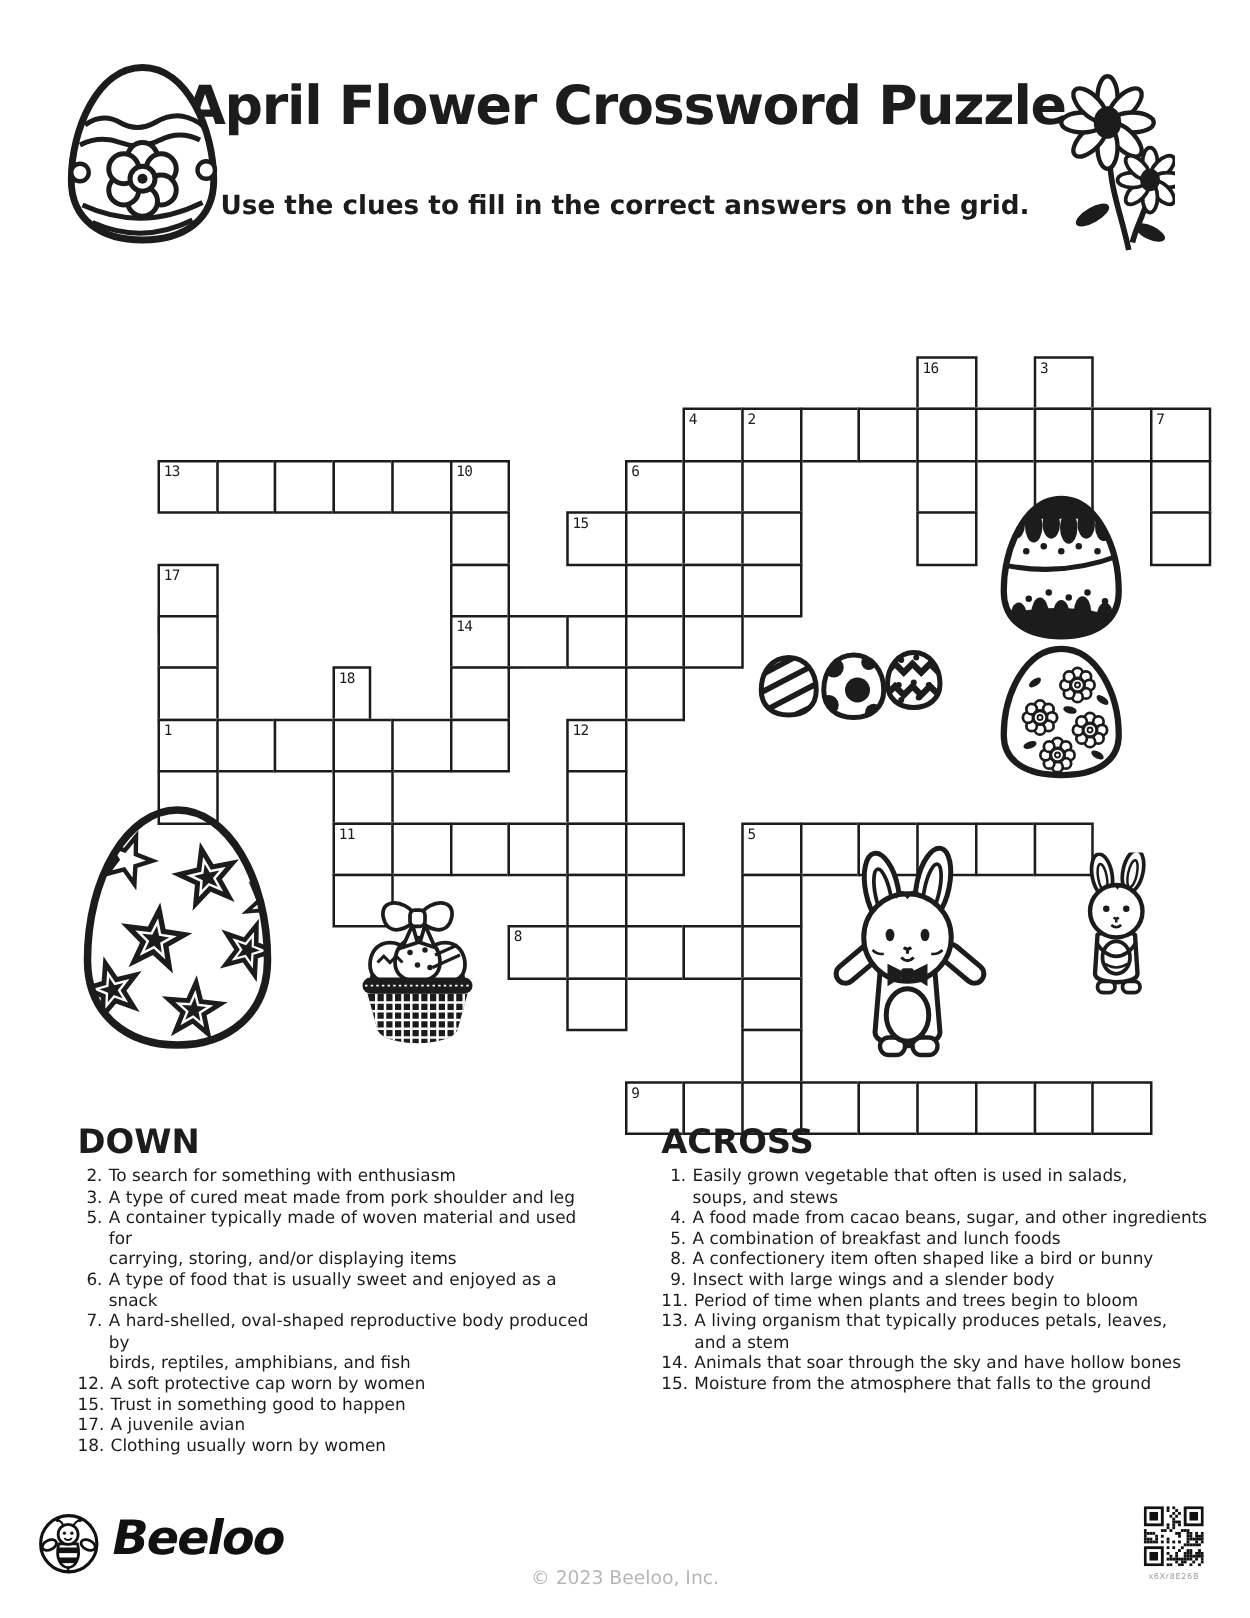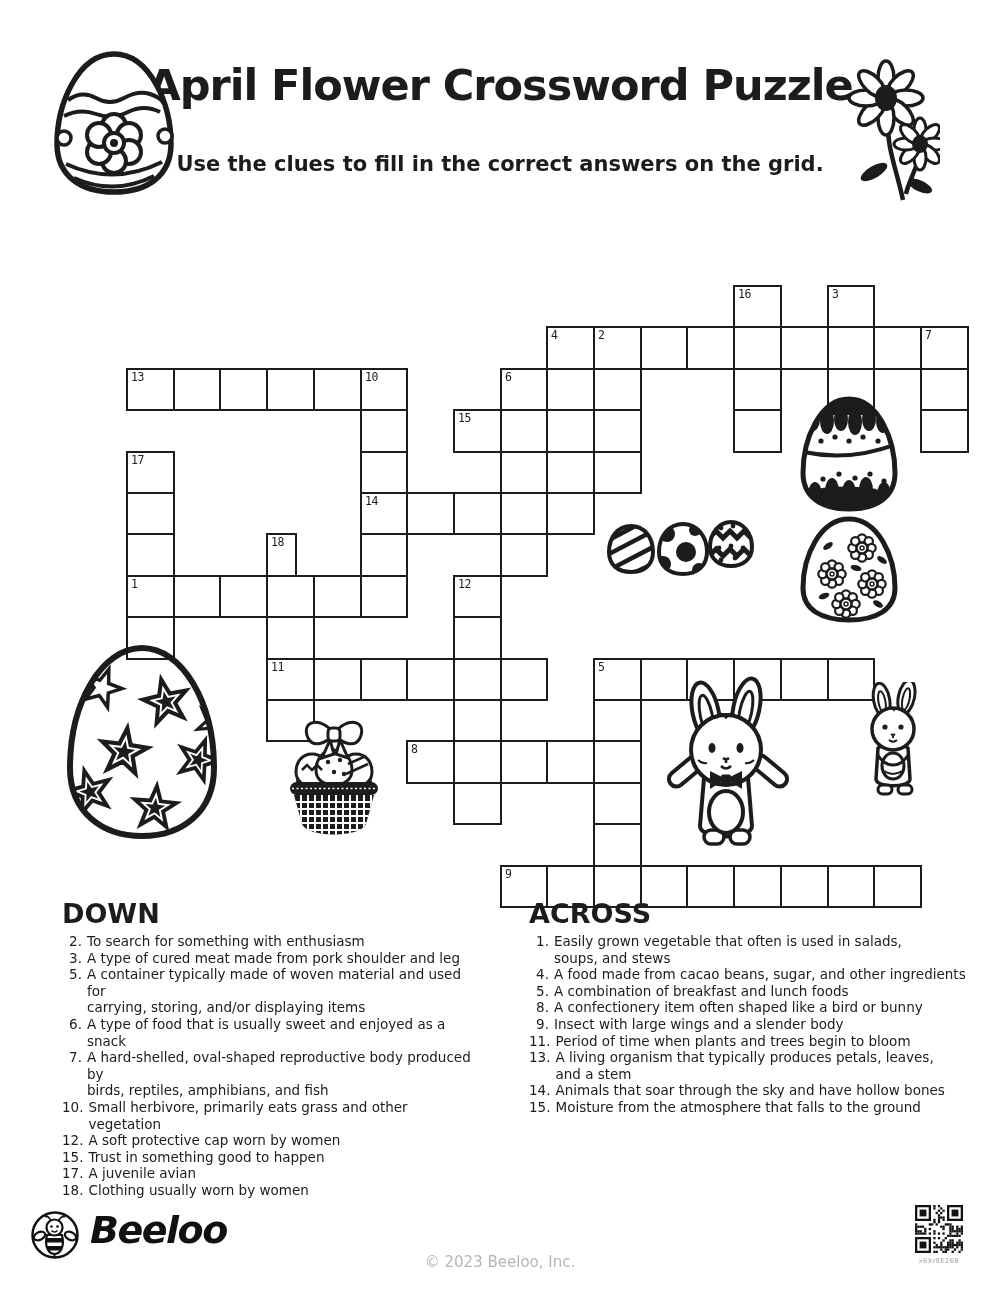--- a/index.html
+++ b/index.html
@@ -523,25 +523,20 @@
     </div>
     <div class="clue">
       <span class="cnum">6.</span>
       <span class="ctext">A type of food that is usually sweet and enjoyed as a
 snack</span>
     </div>
     <div class="clue">
       <span class="cnum">7.</span>
       <span class="ctext">A hard-shelled, oval-shaped reproductive body produced by
 birds, reptiles, amphibians, and fish</span>
-    </div>
-    <div class="clue">
-      <span class="cnum">10.</span>
-      <span class="ctext">Small herbivore, primarily eats grass and other
-vegetation</span>
     </div>
     <div class="clue">
       <span class="cnum">12.</span>
       <span class="ctext">A soft protective cap worn by women</span>
     </div>
     <div class="clue">
       <span class="cnum">15.</span>
       <span class="ctext">Trust in something good to happen</span>
     </div>
     <div class="clue">

